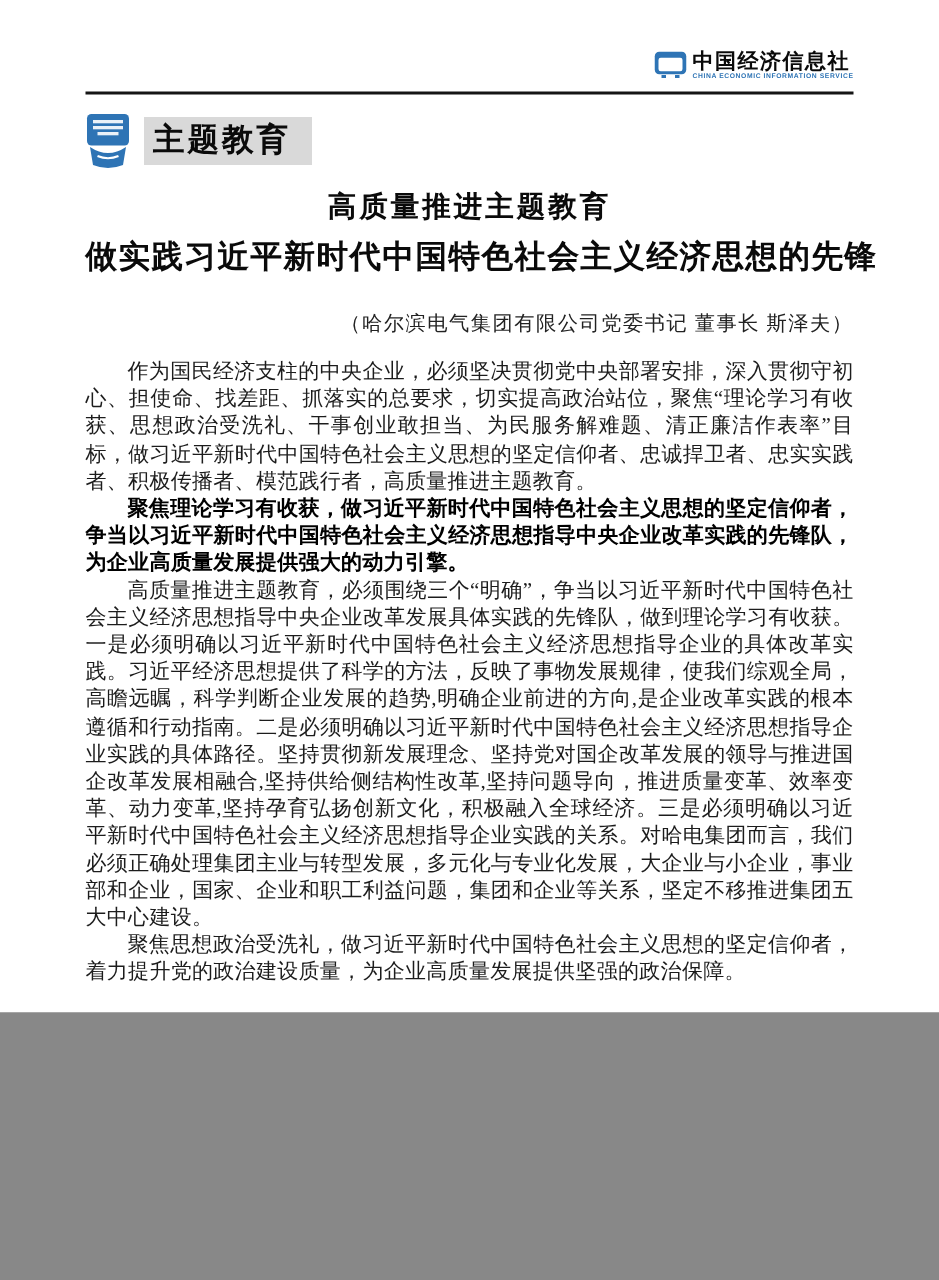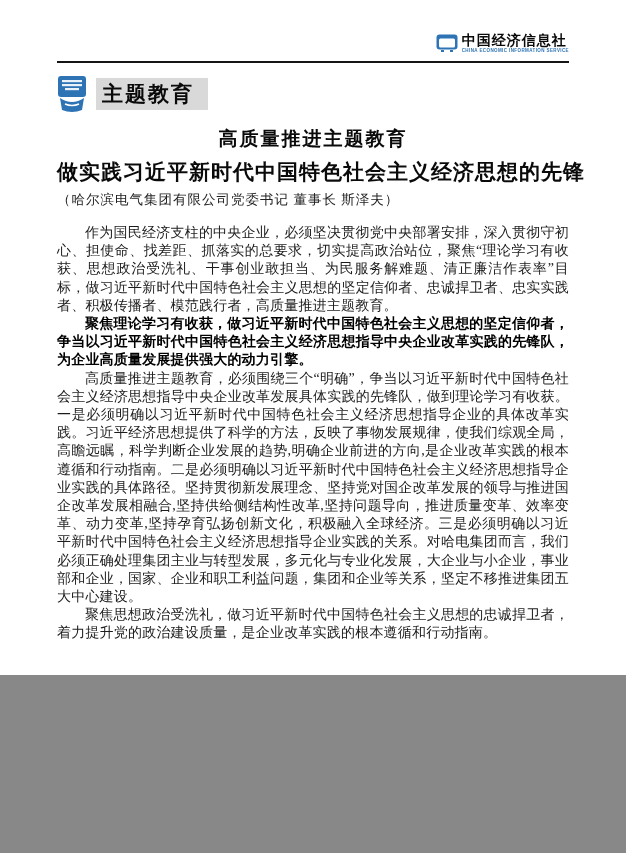--- a/index.html
+++ b/index.html
@@ -47,22 +47,22 @@
     text-align:center;font-family:Liberation Serif, serif;
     font-weight:bold;font-size:19px;color:#0a0a0a;
     margin-top:13px;letter-spacing:2px;line-height:24px;
   }
   .title2{
     text-align:center;font-family:"Liberation Sans","DejaVu Sans",sans-serif;
     font-weight:bold;font-size:21px;color:#0a0a0a;
     margin-top:8px;letter-spacing:1px;line-height:26px;white-space:nowrap;
   }
   .byline{
-    text-align:left;font-size:13.5px;color:#222;
-    margin-top:6px;letter-spacing:1px;line-height:18px;
+    text-align:right;font-size:13.5px;color:#222;
+    margin-top:22px;letter-spacing:1px;line-height:18px;
   }
   
   .body-text{margin-top:15px;}
   .body-text p{
     margin:0;font-size:14px;line-height:18.2px;
     text-align:justify;text-indent:2em;color:#1c1c1c;
     letter-spacing:.2px;
   }
   .body-text p.emph{font-weight:bold;color:#000;}
   
@@ -105,18 +105,18 @@
   </div>
 
   <div class="title1">高质量推进主题教育</div>
   <div class="title2">做实践习近平新时代中国特色社会主义经济思想的先锋</div>
   <div class="byline">（哈尔滨电气集团有限公司党委书记 董事长 斯泽夫）</div>
 
   <div class="body-text">
     <p>作为国民经济支柱的中央企业，必须坚决贯彻党中央部署安排，深入贯彻守初心、担使命、找差距、抓落实的总要求，切实提高政治站位，聚焦“理论学习有收获、思想政治受洗礼、干事创业敢担当、为民服务解难题、清正廉洁作表率”目标，做习近平新时代中国特色社会主义思想的坚定信仰者、忠诚捍卫者、忠实实践者、积极传播者、模范践行者，高质量推进主题教育。</p>
     <p class="emph">聚焦理论学习有收获，做习近平新时代中国特色社会主义思想的坚定信仰者，争当以习近平新时代中国特色社会主义经济思想指导中央企业改革实践的先锋队，为企业高质量发展提供强大的动力引擎。</p>
     <p>高质量推进主题教育，必须围绕三个“明确”，争当以习近平新时代中国特色社会主义经济思想指导中央企业改革发展具体实践的先锋队，做到理论学习有收获。一是必须明确以习近平新时代中国特色社会主义经济思想指导企业的具体改革实践。习近平经济思想提供了科学的方法，反映了事物发展规律，使我们综观全局，高瞻远瞩，科学判断企业发展的趋势,明确企业前进的方向,是企业改革实践的根本遵循和行动指南。二是必须明确以习近平新时代中国特色社会主义经济思想指导企业实践的具体路径。坚持贯彻新发展理念、坚持党对国企改革发展的领导与推进国企改革发展相融合,坚持供给侧结构性改革,坚持问题导向，推进质量变革、效率变革、动力变革,坚持孕育弘扬创新文化，积极融入全球经济。三是必须明确以习近平新时代中国特色社会主义经济思想指导企业实践的关系。对哈电集团而言，我们必须正确处理集团主业与转型发展，多元化与专业化发展，大企业与小企业，事业部和企业，国家、企业和职工利益问题，集团和企业等关系，坚定不移推进集团五大中心建设。</p>
-    <p>聚焦思想政治受洗礼，做习近平新时代中国特色社会主义思想的忠诚捍卫者，着力提升党的政治建设质量，是企业改革实践的根本遵循和行动指南。</p>
+    <p>聚焦思想政治受洗礼，做习近平新时代中国特色社会主义思想的坚定信仰者，着力提升党的政治建设质量，为企业高质量发展提供坚强的政治保障。</p>
   </div>
 
   <div class="footer">~ 15 ~</div>
 
 </div>
 
 </body></html>

